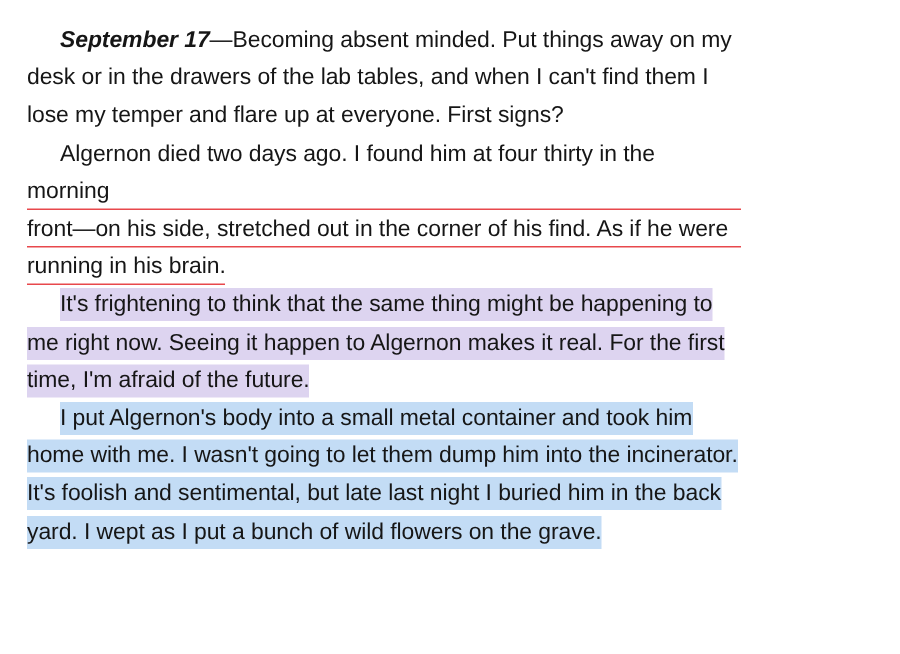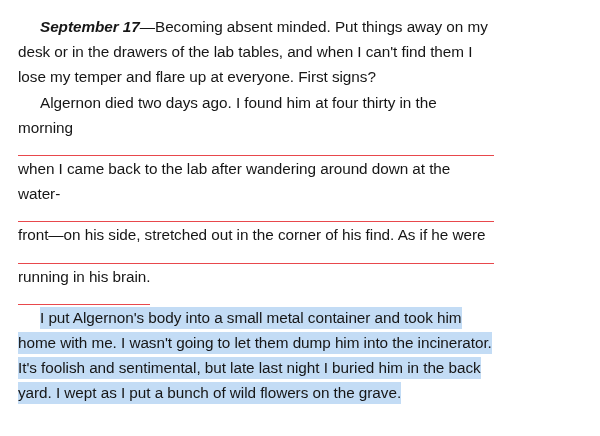--- a/index.html
+++ b/index.html
@@ -32,21 +32,21 @@
     text-indent: 22px;
   }
   .date {
     font-weight: bold;
     font-style: italic;
   }
   
   .p-underline span.ln {
     display: block;
     box-shadow: inset 0 -1px 0 0 #e8484c;
-    padding-bottom: 16px;
+    padding-bottom: 0px;
   }
   .p-underline {
     position: relative;
   }
   .hl-purple {
     background: #ddd4f0;
   }
   .hl-blue {
     background: #c3dcf5;
   }
@@ -63,22 +63,22 @@
 <body>
 
 <div class="page">
 
   <p class="para indent">
     <span class="date">September 17</span><span>—Becoming absent minded. Put things away on my desk or in the drawers of the lab tables, and when I can't find them I lose my temper and flare up at everyone. First signs?</span>
   </p>
 
   <div class="para p-underline">
     <span class="ln" style="text-indent:22px; display:block;">Algernon died two days ago. I found him at four thirty in the morning</span>
-    <span class="ln">when I came back to the lab after wandering around down at the water-</span>
     <span class="ln">front—on his side, stretched out in the corner of his find. As if he were</span>
     <span class="ln" style="display:inline-block; box-shadow: inset 0 -1px 0 0 #e8484c;">running in his brain.</span>
   </div>
 
 
+  <p class="para p-purple"><span class="seg hl-purple">It's frightening to think that the same thing might be happening to me right now. Seeing it happen to Algernon makes it real. For the first time, I'm afraid of the future.</span></p>
 
   <p class="para p-blue"><span class="seg hl-blue">I put Algernon's body into a small metal container and took him home with me. I wasn't going to let them dump him into the incinerator. It's foolish and sentimental, but late last night I buried him in the back yard. I wept as I put a bunch of wild flowers on the grave.</span></p>
 
 </div>
 
 </body></html>

